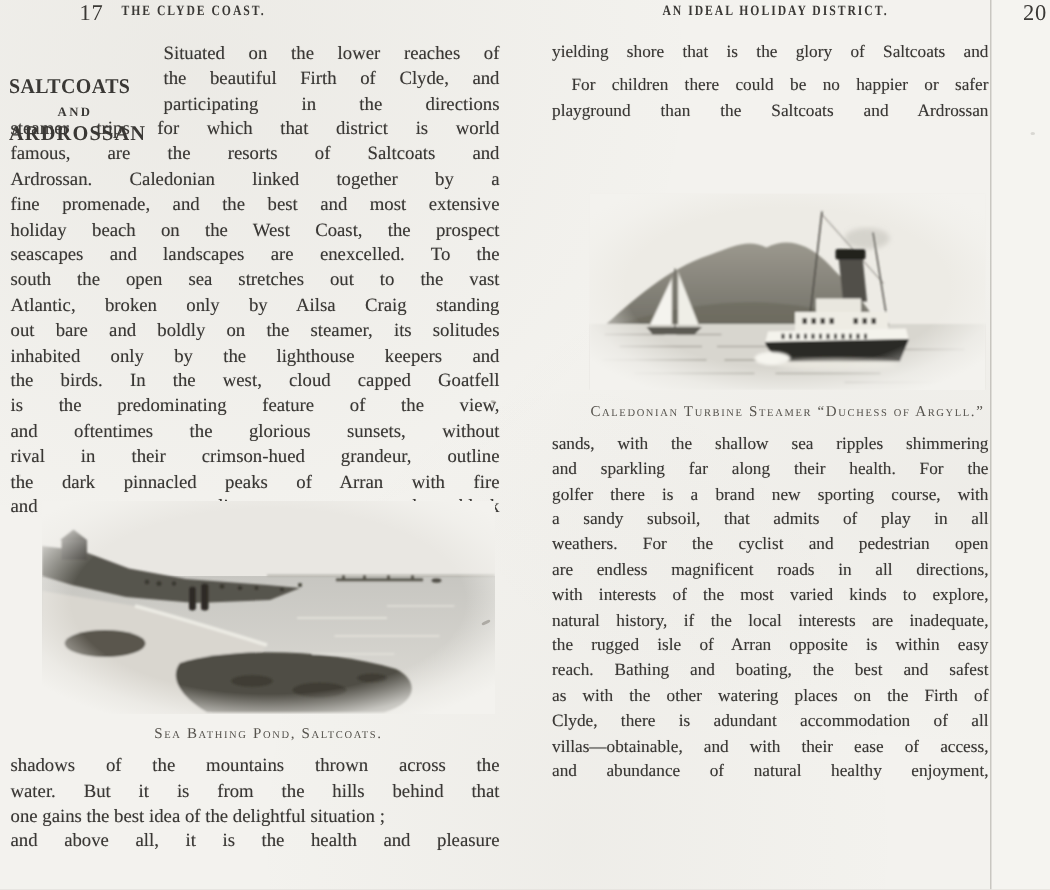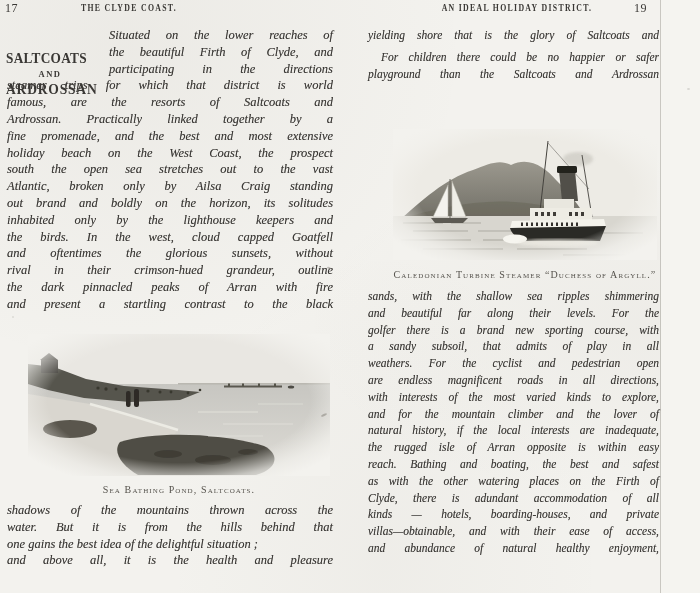--- a/index.html
+++ b/index.html
@@ -18,25 +18,25 @@
   }
   
   .running-head{
     position:absolute;top:3px;font-size:9.5px;font-weight:bold;
     letter-spacing:1.6px;white-space:nowrap;
     transform:translateX(-50%) scaleX(.82);transform-origin:center;
     color:var(--ink,#3a3835);
   }
   #lp-head{left:129px;}
   #rp-head{left:517px;}
-  .page-num{position:absolute;top:1px;font-size:12px;letter-spacing:.5px;}
+  .page-num{position:absolute;top:1px;font-size:15px;letter-spacing:.5px;margin-left:48px;}
   #lp-num{left:5px;}
   #rp-num{left:634px;}
   
-  .col{position:absolute;font-style:italic;}
+  .col{position:absolute;}
   .tline{
     text-align:justify;text-align-last:justify;
     line-height:16.8px;height:16.8px;white-space:normal;
     text-shadow:0 0 .5px rgba(58,56,53,.45);
   }
   .tline.noj{text-align-last:left;}
   .tline.ind{text-indent:13px;}
   #lp-para1{left:7px;top:27px;width:326px;font-size:12.5px;}
   #lp-para1 .wrapped{margin-left:102px;}
   #lp-para2{left:7px;top:502px;width:326px;font-size:12.5px;}
@@ -86,28 +86,30 @@
     <div class="sh2">AND</div>
     <div class="sh3">ARDROSSAN</div>
   </div>
 
   <div class="col" id="lp-para1">
       <div class="tline wrapped">Situated on the lower reaches of</div>
       <div class="tline wrapped">the beautiful Firth of Clyde, and</div>
       <div class="tline wrapped">participating in the directions</div>
       <div class="tline">steamer trips for which that district is world</div>
       <div class="tline">famous, are the resorts of Saltcoats and</div>
-      <div class="tline">Ardrossan. Practically linked together by a</div>
+      <div class="tline">Ardrossan. Caledonian linked together by a</div>
       <div class="tline">fine promenade, and the best and most extensive</div>
       <div class="tline">holiday beach on the West Coast, the prospect</div>
+      <div class="tline">seascapes and landscapes are enexcelled. To the</div>
       <div class="tline">south the open sea stretches out to the vast</div>
       <div class="tline">Atlantic, broken only by Ailsa Craig standing</div>
-      <div class="tline">out brand and boldly on the horizon, its solitudes</div>
+      <div class="tline">out bare and boldly on the steamer, its solitudes</div>
       <div class="tline">inhabited only by the lighthouse keepers and</div>
       <div class="tline">the birds. In the west, cloud capped Goatfell</div>
+      <div class="tline">is the predominating feature of the view,</div>
       <div class="tline">and oftentimes the glorious sunsets, without</div>
       <div class="tline">rival in their crimson-hued grandeur, outline</div>
       <div class="tline">the dark pinnacled peaks of Arran with fire</div>
       <div class="tline">and present a startling contrast to the black</div>
     </div>
 
   <div class="photo" id="lp-photo">
     <svg viewBox="0 0 302 142">
       <defs>
         <linearGradient id="seaGrad" x1="0" y1="0" x2="0" y2="1">
@@ -180,21 +182,21 @@
   <div class="caption" id="lp-caption">Sea Bathing Pond, Saltcoats.</div>
 
   <div class="col" id="lp-para2">
       <div class="tline">shadows of the mountains thrown across the</div>
       <div class="tline">water. But it is from the hills behind that</div>
       <div class="tline noj">one gains the best idea of the delightful situation ;</div>
       <div class="tline">and above all, it is the health and pleasure</div>
     </div>
 
   <div class="running-head" id="rp-head">AN IDEAL HOLIDAY DISTRICT.</div>
-  <div class="page-num" id="rp-num">19</div>
+  <div class="page-num" id="rp-num">20</div>
 
   <div class="col" id="rp-para1">
       <div class="tline">yielding shore that is the glory of Saltcoats and</div>
     </div>
   <div class="col" id="rp-para2">
       <div class="tline ind">For children there could be no happier or safer</div>
       <div class="tline">playground than the Saltcoats and Ardrossan</div>
     </div>
 
   <div class="photo" id="rp-photo">
@@ -275,33 +277,31 @@
           <ellipse cx="165" cy="114" rx="40" ry="4" fill="#eceae2" opacity=".8" filter="url(#rsoft2)"></ellipse>
         </g>
       </g>
       <rect x="0" y="0" width="264" height="131" fill="url(#vigR)"></rect>
     </svg>
   </div>
   <div class="caption" id="rp-caption">Caledonian Turbine Steamer “Duchess of Argyll.”</div>
 
   <div class="col" id="rp-para3">
       <div class="tline">sands, with the shallow sea ripples shimmering</div>
-      <div class="tline">and beautiful far along their levels. For the</div>
+      <div class="tline">and sparkling far along their health. For the</div>
       <div class="tline">golfer there is a brand new sporting course, with</div>
       <div class="tline">a sandy subsoil, that admits of play in all</div>
       <div class="tline">weathers. For the cyclist and pedestrian open</div>
       <div class="tline">are endless magnificent roads in all directions,</div>
       <div class="tline">with interests of the most varied kinds to explore,</div>
-      <div class="tline">and for the mountain climber and the lover of</div>
       <div class="tline">natural history, if the local interests are inadequate,</div>
       <div class="tline">the rugged isle of Arran opposite is within easy</div>
       <div class="tline">reach. Bathing and boating, the best and safest</div>
       <div class="tline">as with the other watering places on the Firth of</div>
       <div class="tline">Clyde, there is adundant accommodation of all</div>
-      <div class="tline">kinds — hotels, boarding-houses, and private</div>
       <div class="tline">villas—obtainable, and with their ease of access,</div>
       <div class="tline">and abundance of natural healthy enjoyment,</div>
     </div>
 
   <div class="speck" id="speck1"></div>
   <div class="speck" id="speck2"></div>
   <div class="speck" id="speck3"></div>
   <div class="speck" id="speck4"></div>
 </div>
 

